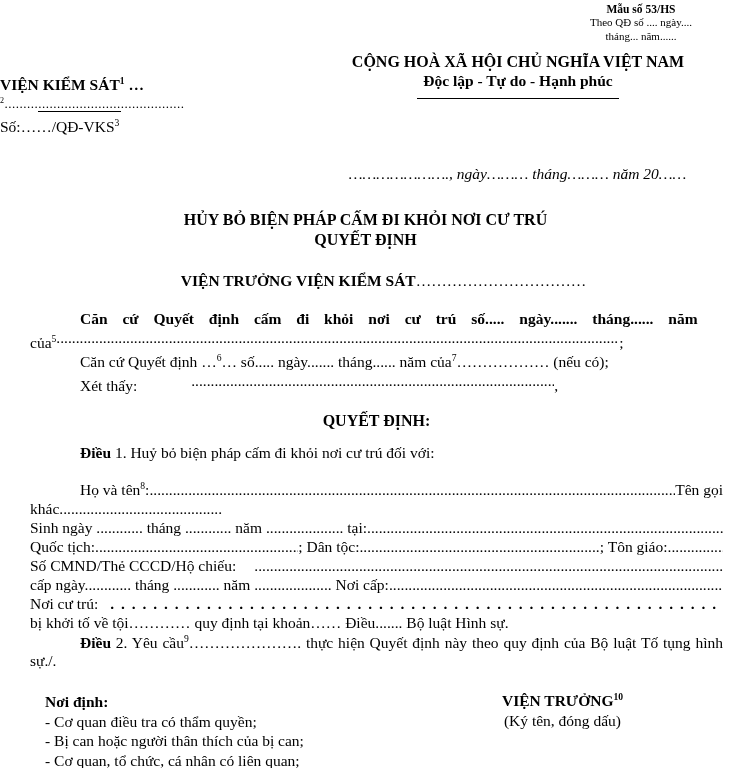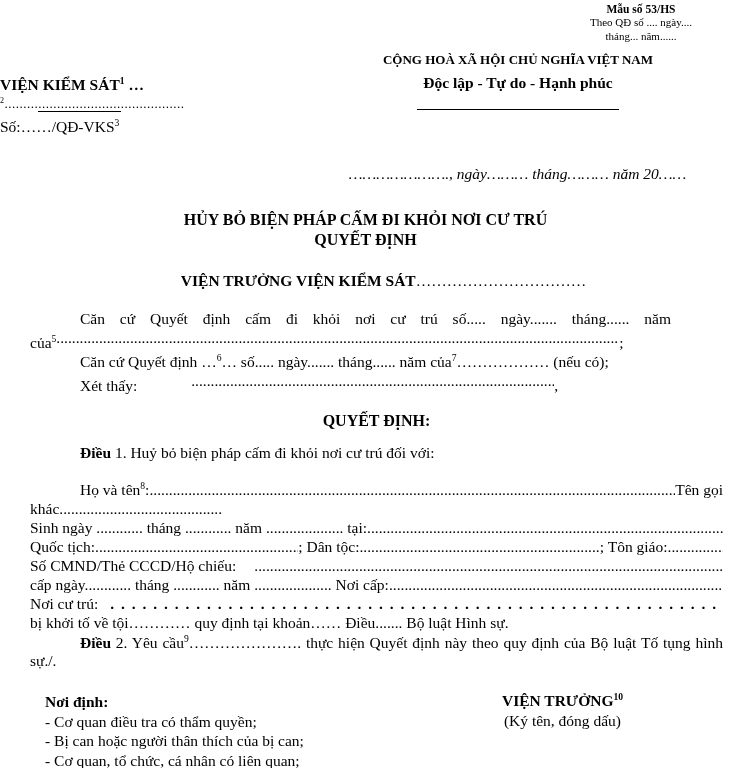--- a/index.html
+++ b/index.html
@@ -50,27 +50,27 @@
     font-size: 13px;
     letter-spacing: 0.5px;
     white-space: nowrap;
   }
   .agency-line2 .u { border-bottom: 1.4px solid #000; }
   .doc-no { margin-top: 6px; }
   .header-right {
     flex: 1;
     text-align: center;
   }
-  .national-title { font-weight: bold; font-size: 13px; white-space: nowrap; }
+  .national-title { font-weight: bold; font-size: 16px; white-space: nowrap; }
   .national-motto {
     font-weight: bold; font-size: 15.5px;
     display: inline-block;
     border-bottom: 1.6px solid #000;
-    padding: 0 6px 16px 6px;
-    margin-top: 6px;
+    padding: 0 6px 8px 6px;
+    margin-top: 0;
   }
   .date-line {
     margin-top: 28px;
     margin-left: 320px;
     width: 395px;
     text-align: center;
     font-style: italic;
   }
   
   .doc-title {
@@ -85,21 +85,21 @@
     text-align: center;
     font-size: 15.5px;
   }
   .issuer-line .t { font-weight: bold; margin-left: 36px; }
   
   .body-block {
     margin-top: 20px;
     padding: 0 8px 0 30px;
   }
   .para { text-indent: 50px; }
-  .wide-space { word-spacing: 11px; white-space: nowrap; overflow: hidden; }
+  .wide-space { word-spacing: 11px; white-space: nowrap; overflow: hidden; font-weight: bold; }
   .line { white-space: nowrap; overflow: hidden; }
   .flexline {
     display: flex;
     align-items: baseline;
     white-space: nowrap;
     overflow: hidden;
   }
   .flexline .lbl { flex: none; }
   .fill {
     flex: 1 1 0;

